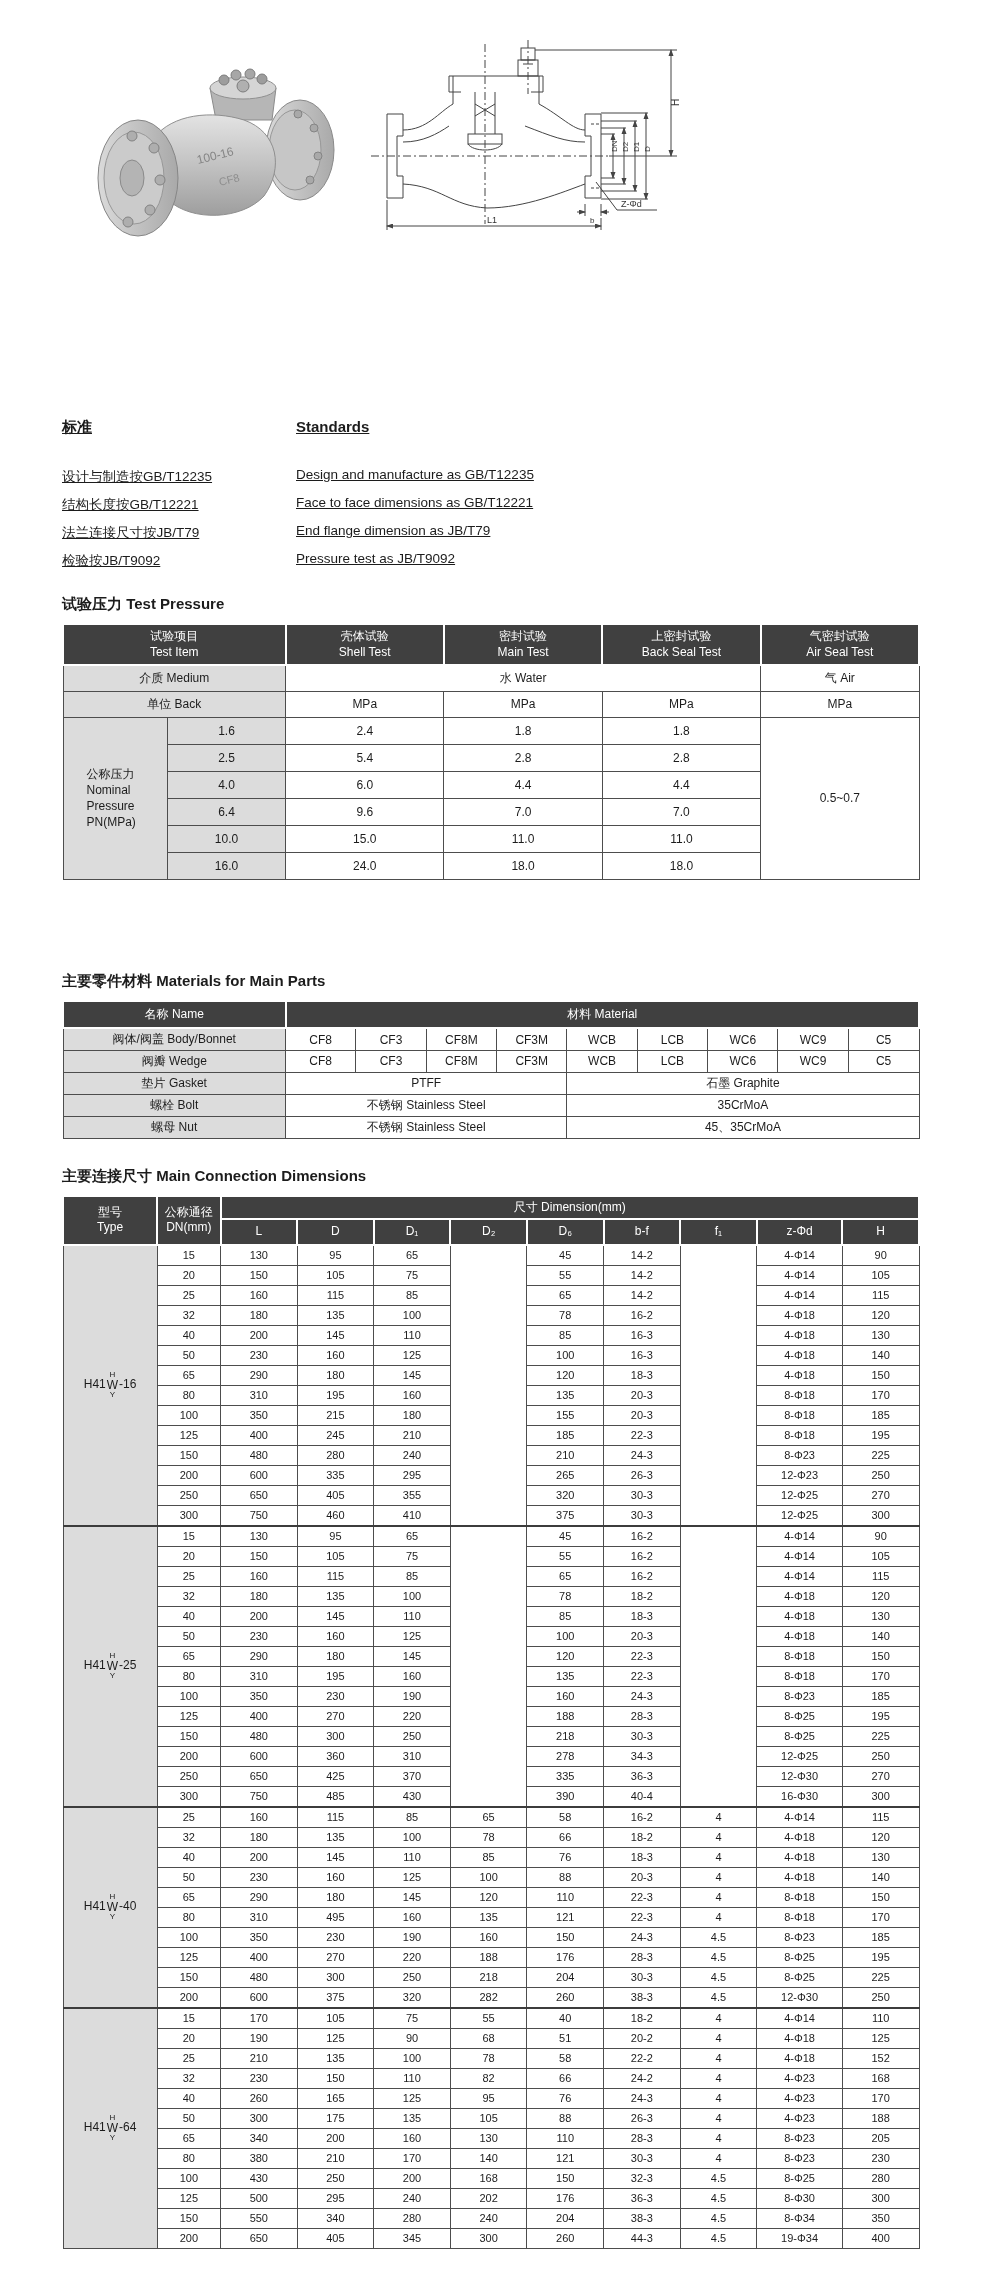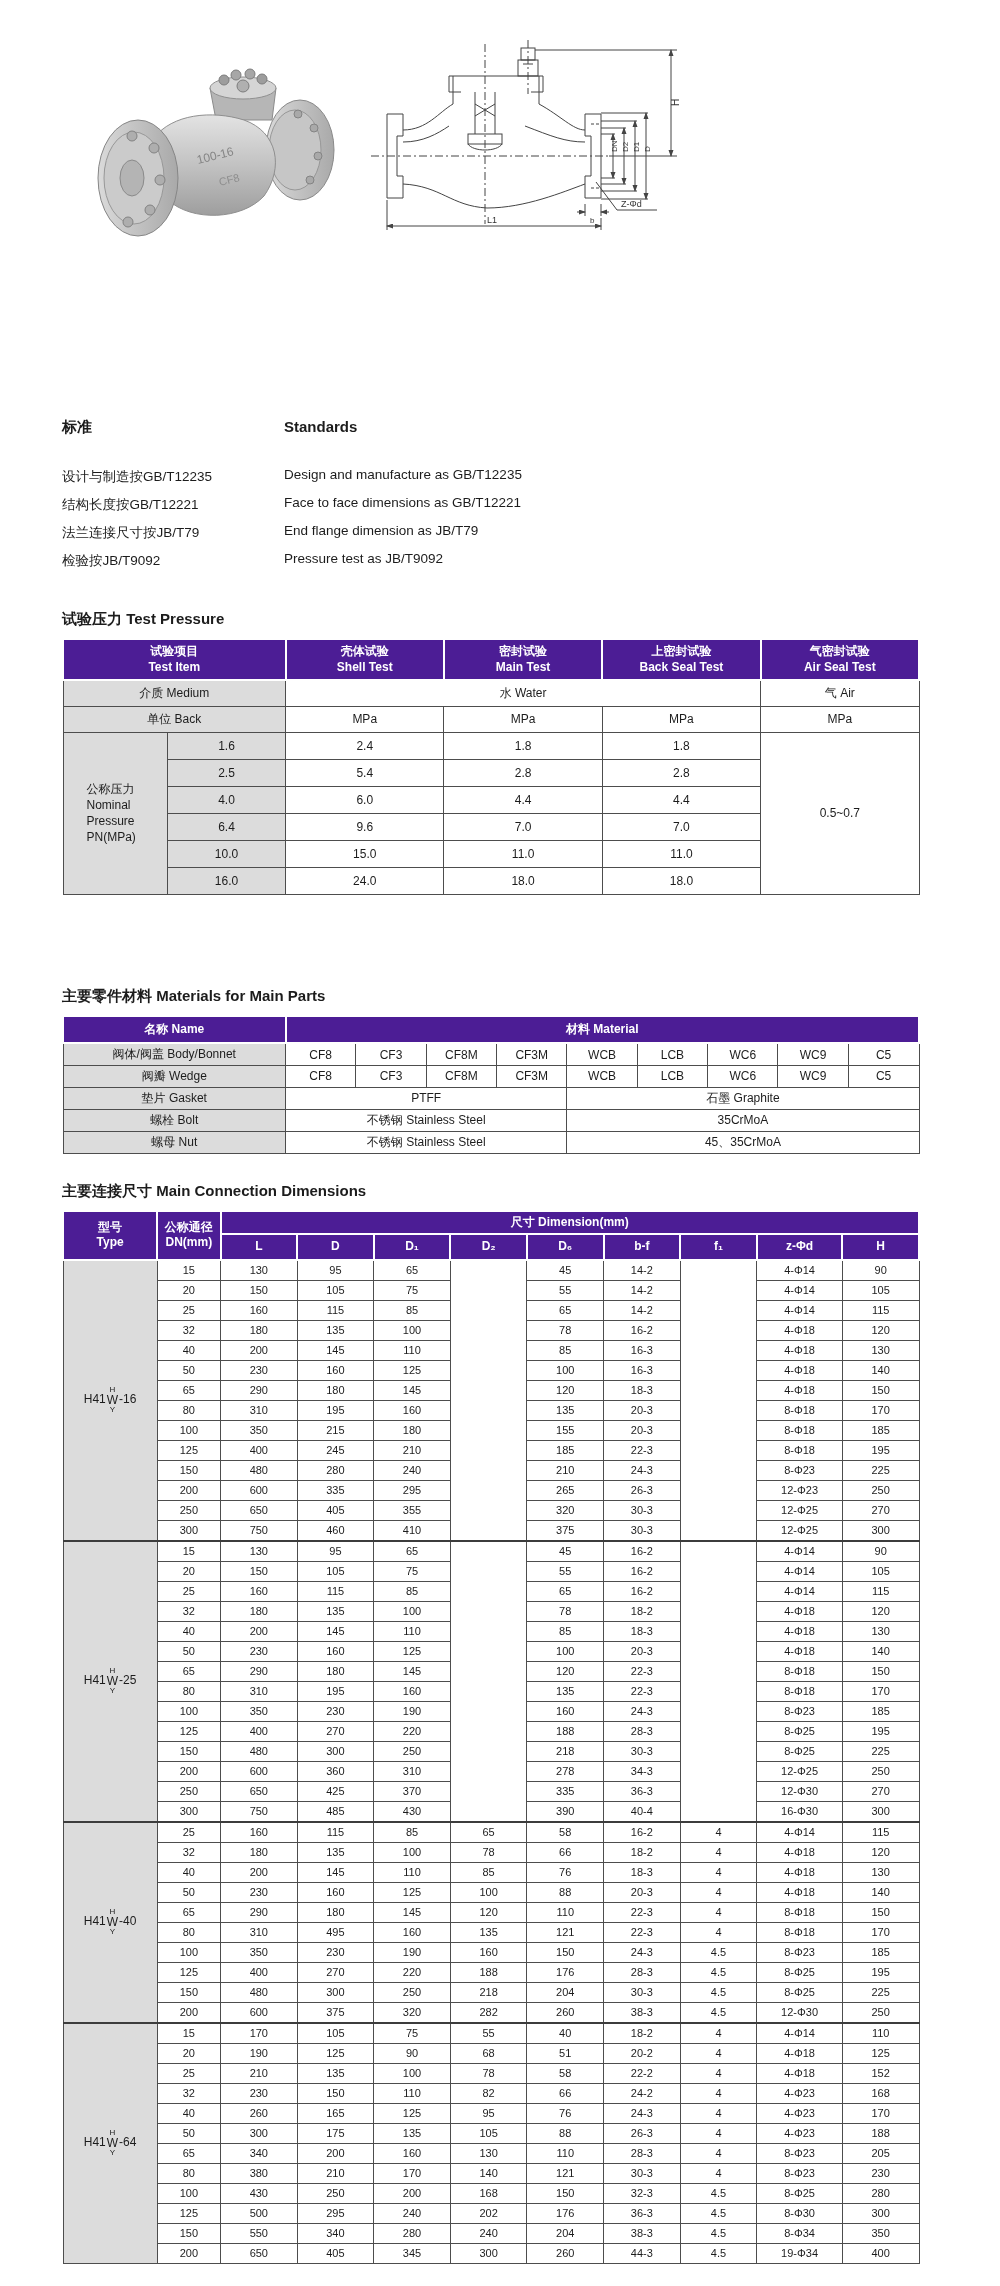--- a/index.html
+++ b/index.html
@@ -7,33 +7,33 @@
   body { width:1000px; font-family:"Liberation Sans", sans-serif; color:#1c1c1c; }
   .page { width:1000px; min-height:2286px; padding:28px 80px 50px 62px; background:#fff; }
 
   
   .figures { display:flex; align-items:flex-start; height:232px; margin-bottom:158px; padding-left:30px; gap:28px; }
   .photo-wrap { width:245px; height:220px; }
   .drawing-wrap { width:330px; height:205px; margin-top:6px; }
   svg text { font-family:"Liberation Sans", sans-serif; }
 
   
-  .standards { display:grid; grid-template-columns:222px auto; column-gap:0; }
+  .standards { display:grid; grid-template-columns:222px auto; column-gap:12px;text-decoration:underline; }
   .standards h3 { font-size:15px; font-weight:bold; margin-bottom:26px; }
   .standards p { font-size:13.5px; line-height:28px; }
 
   
   .sec-heading { font-size:15px; font-weight:bold; margin:0 0 9px 0; }
-  .mt-tp  { margin-top:35px; }
+  .mt-tp  { margin-top:20px; }
   .mt-mat { margin-top:92px; }
   .mt-dim { margin-top:28px; }
 
   
   table { width:100%; border-collapse:collapse; table-layout:fixed; }
-  th.blue { background:#4c1d95; color:#fff; border:2px solid #fff; font-weight:bold;
+  th.blue { background:#404040; color:#fff; border:2px solid #fff; font-weight:normal;
             font-size:12px; line-height:1.3; padding:4px 0; text-align:center; }
   td { border:1px solid #4d4d4d; text-align:center; background:#fff; }
   td.gray { background:#dcdcdc; }
 
   
   .tp-table td { font-size:12px; height:27px; }
   .tp-table td.info { height:26px; }
   .tp-table td.pn-label { white-space:pre-line; text-align:left; padding-left:23px;
                           font-size:12px; line-height:1.35; }
 

